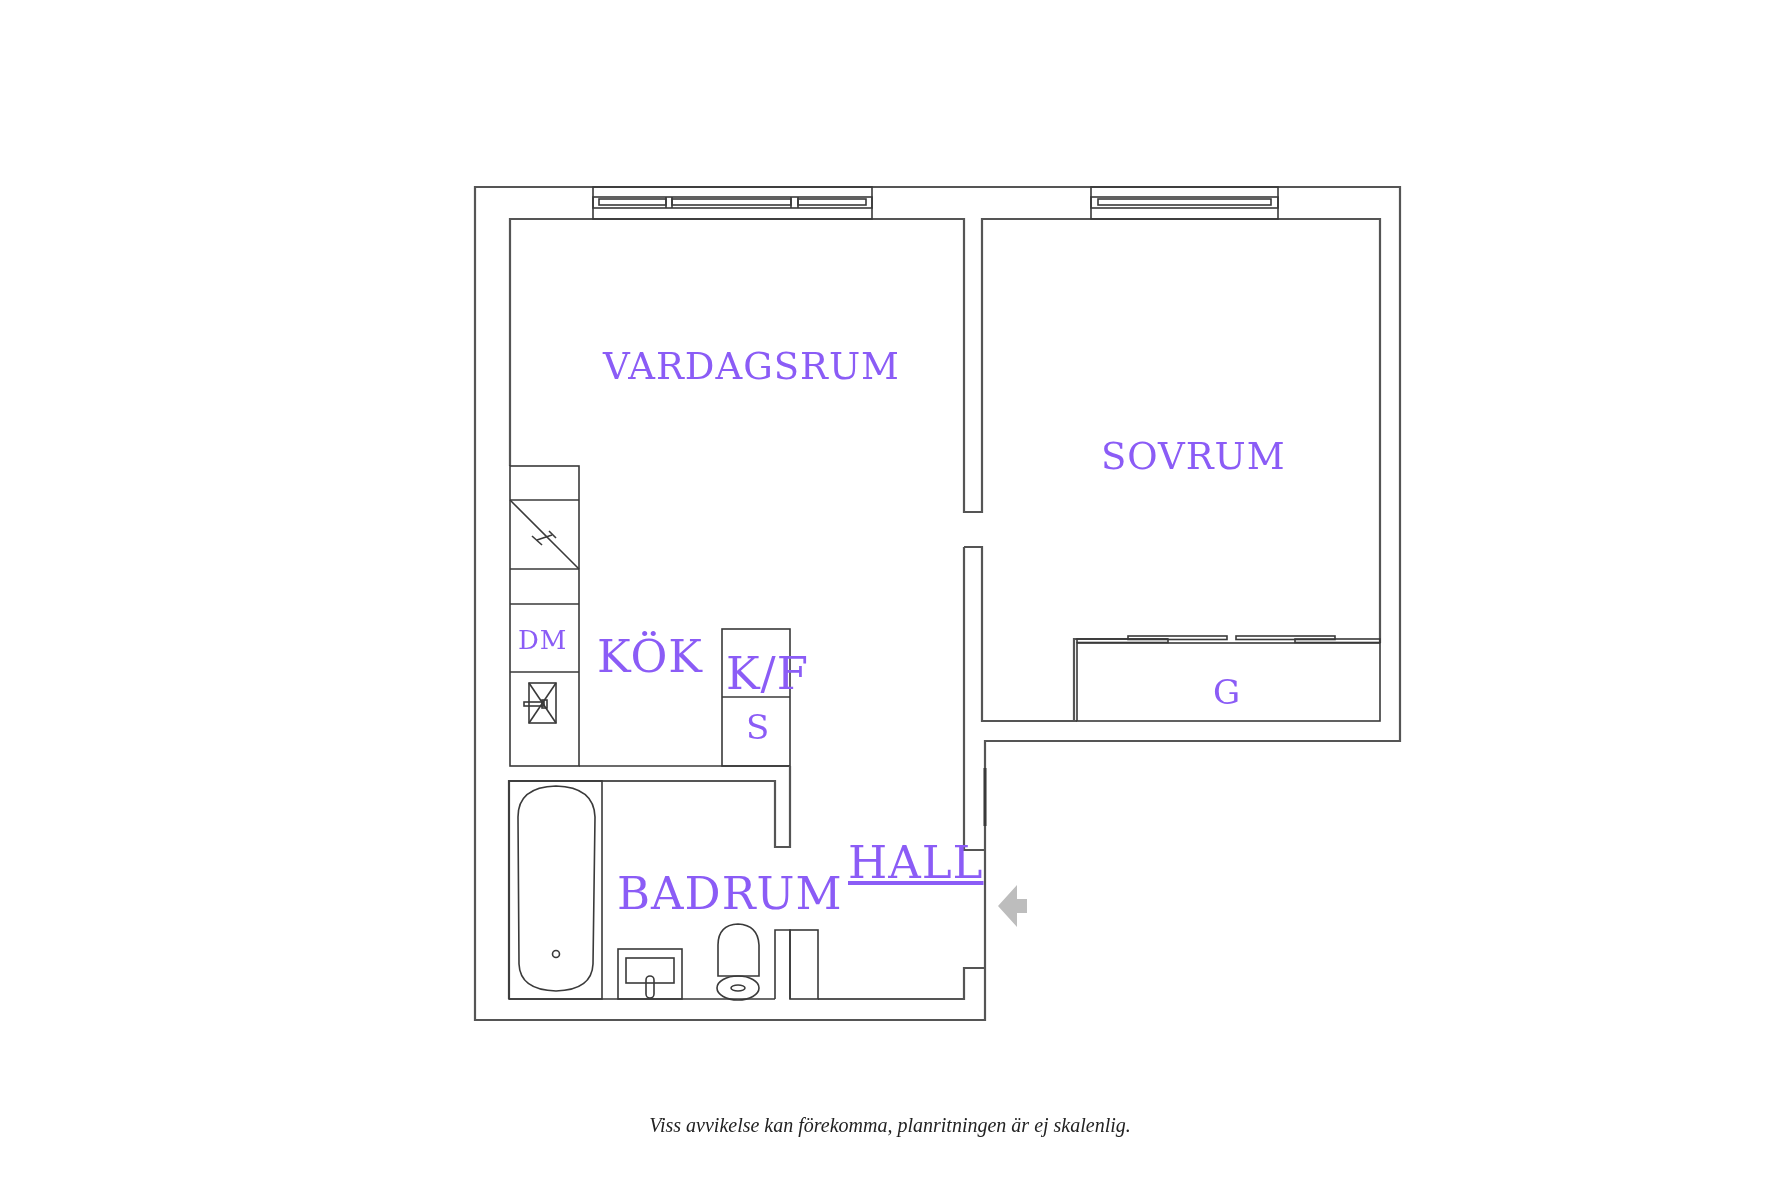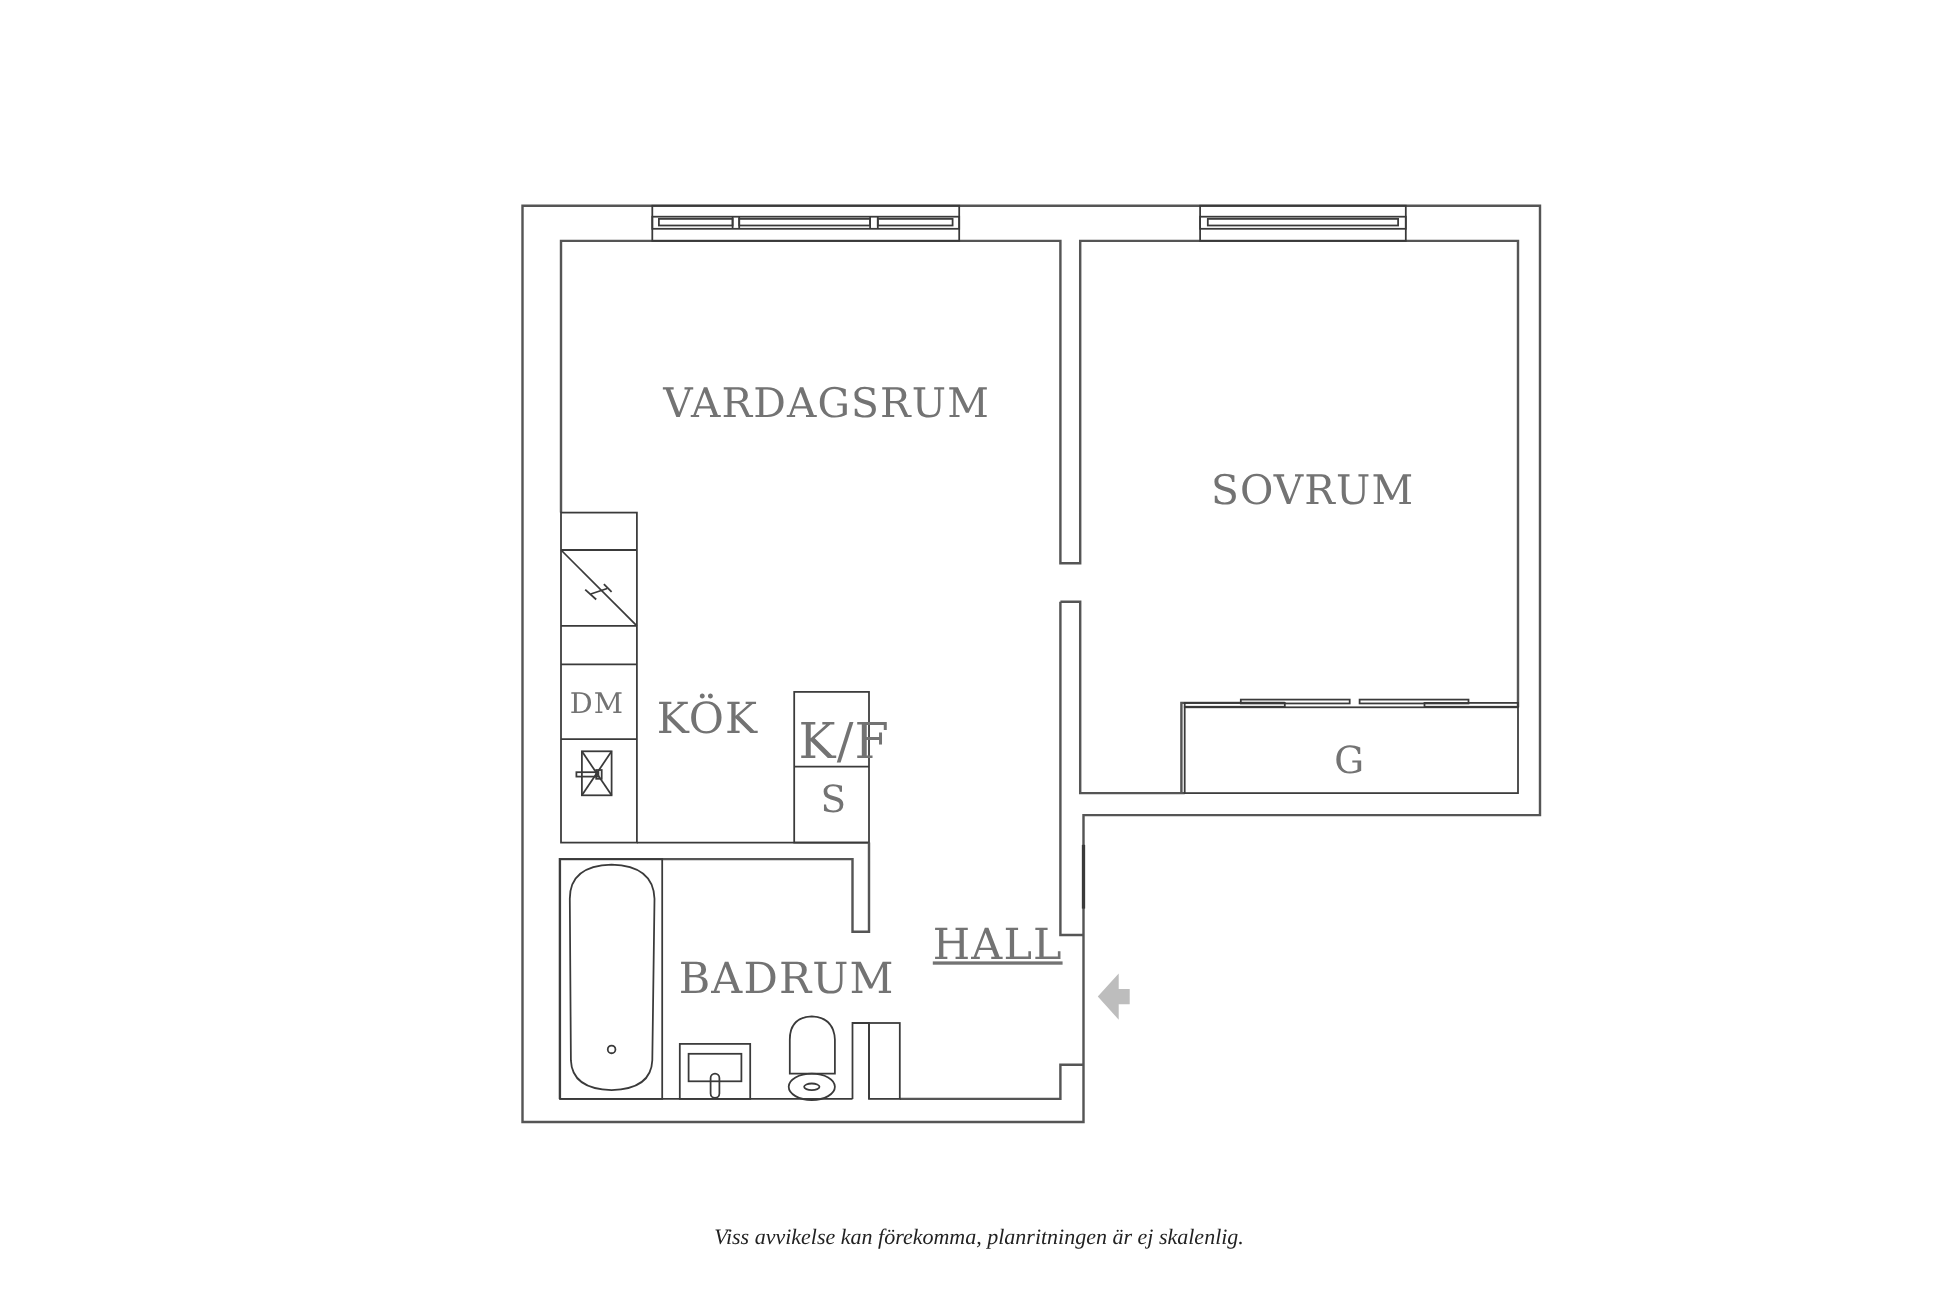--- a/index.html
+++ b/index.html
@@ -3,27 +3,27 @@
 <meta charset="utf-8">
 <style>
   html, body { margin: 0; padding: 0; background: #ffffff; }
   body { width: 1780px; height: 1187px; position: relative; overflow: hidden; }
   #plan { position: absolute; left: 0; top: 0; width: 1780px; height: 1187px; }
   .w { fill: none; stroke: #555555; stroke-width: 2.2; }
   .t { fill: none; stroke: #3a3a3a; stroke-width: 1.6; }
   .label {
     position: absolute;
     font-family: "DejaVu Serif", "Liberation Serif", serif;
-    color: #737373;
+    color: #8b5cf6;
     letter-spacing: 1px;
     white-space: nowrap;
     line-height: 1;
   }
   .big { font-size: 37px; }
-  .mid { font-size: 39px; }
+  .mid { font-size: 45px; }
   .footer {
     position: absolute;
     left: 0; width: 1780px; top: 1114px;
     text-align: center;
     font-family: "Liberation Serif", "DejaVu Serif", serif;
     font-style: italic;
     font-size: 20px;
     color: #222222;
   }
 </style>
@@ -115,21 +115,21 @@
     <rect class="t" x="1128" y="636" width="99" height="3.5"></rect>
     <rect class="t" x="1236" y="636" width="99" height="3.5"></rect>
     <rect class="t" x="1077" y="639" width="91" height="3.5"></rect>
     <rect class="t" x="1295" y="639" width="85" height="3.5"></rect>
   </g>
 
   <path d="M998 906 L1017 885 L1017 899 L1027 899 L1027 913 L1017 913 L1017 927 Z" fill="#bdbdbd"></path>
 </svg>
 
 <div class="label big" style="left:603px; top:348px;">VARDAGSRUM</div>
-<div class="label big" style="left:1101px; top:427px;">SOVRUM</div>
+<div class="label big" style="left:1101px; top:438px;">SOVRUM</div>
 <div class="label mid" style="left:597px; top:634px;">KÖK</div>
 <div class="label mid" style="left:617px; top:871px;">BADRUM</div>
 <div class="label mid" style="left:848px; top:840px;text-decoration:underline;">HALL</div>
 <div class="label mid" style="left:518px; top:627px; font-size:26px;">DM</div>
 <div class="label mid" style="left:726px; top:651px; font-size:45px;">K/F</div>
 <div class="label mid" style="left:746px; top:710px; font-size:34px;">S</div>
 <div class="label mid" style="left:1213px; top:675px; font-size:34px;">G</div>
 
 <div class="footer">Viss avvikelse kan förekomma, planritningen är ej skalenlig.</div>
 

